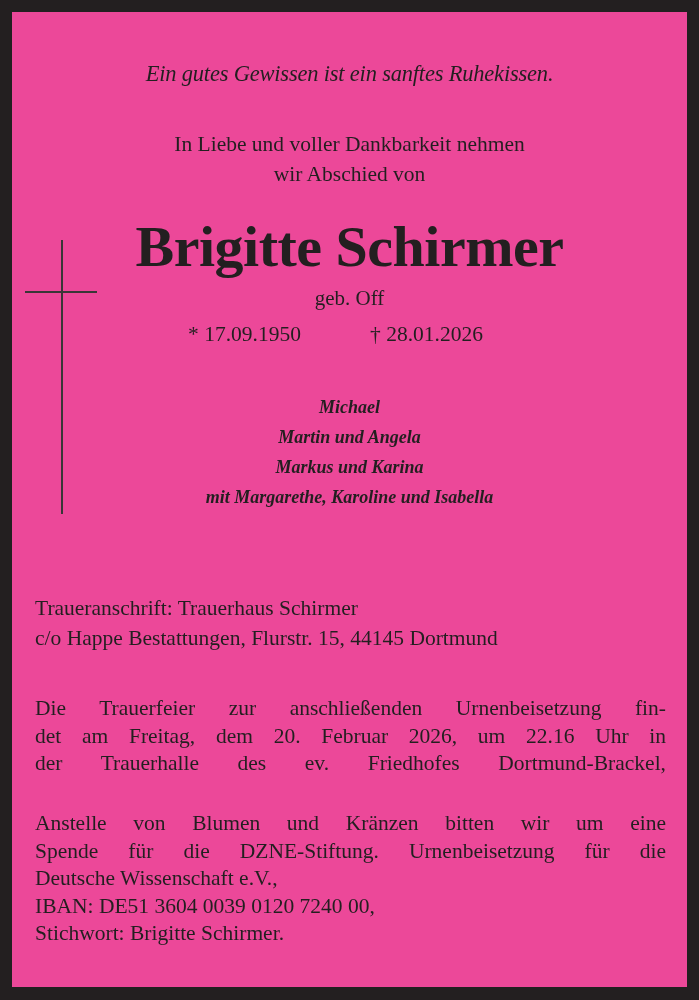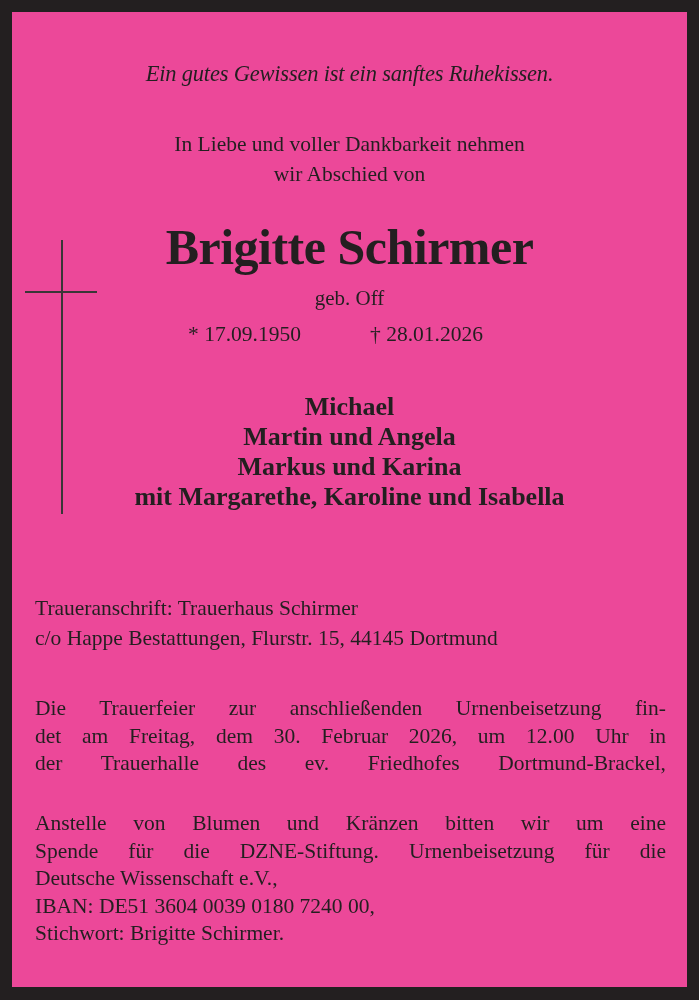--- a/index.html
+++ b/index.html
@@ -41,42 +41,43 @@
     }
     .intro {
       font-size: 21.5px;
       line-height: 30px;
     }
     .intro-1 { top: 117px; }
     .intro-2 { top: 147px; }
     .name {
       top: 200px;
       font-weight: bold;
-      font-size: 50px;
+      font-size: 58px;
       letter-spacing: -0.5px;
       line-height: 70px;
     }
     .maiden {
       top: 274px;
       font-size: 21px;
     }
     .dates {
       top: 310px;
       font-size: 21.5px;
     }
     .birth {
       left: 176px;
     }
     .death {
       left: 358px;
     }
     .family {
       font-weight: bold;
-      font-size: 26px;
+      font-size: 18px;
       line-height: 30px;
+      font-style: italic;
     }
     .fam-1 { top: 380px; }
     .fam-2 { top: 410px; }
     .fam-3 { top: 440px; }
     .fam-4 { top: 470px; }
     .cross-v {
       position: absolute;
       left: 49px;
       top: 228px;
       width: 2px;
@@ -141,25 +142,25 @@
   <div class="abs center family fam-1">Michael</div>
   <div class="abs center family fam-2">Martin und Angela</div>
   <div class="abs center family fam-3">Markus und Karina</div>
   <div class="abs addr addr-1">Traueranschrift: Trauerhaus Schirmer</div>
 
   <div class="abs center family fam-4">mit Margarethe, Karoline und Isabella</div>
   <div class="abs addr addr-2">c/o Happe Bestattungen, Flurstr. 15, 44145 Dortmund</div>
 
   <div class="para para-1">
     <span class="line">Die Trauerfeier zur anschließenden Urnenbeisetzung fin-</span>
-    <span class="line">det am Freitag, dem 30. Februar 2026, um 12.00 Uhr in</span>
+    <span class="line">det am Freitag, dem 20. Februar 2026, um 22.16 Uhr in</span>
     <span class="line">der Trauerhalle des ev. Friedhofes Dortmund-Brackel,</span>
   </div>
 
   <div class="para para-2">
     <span class="line">Anstelle von Blumen und Kränzen bitten wir um eine</span>
     <span class="line">Spende für die DZNE-Stiftung. Urnenbeisetzung für die</span>
     <span class="line last">Deutsche Wissenschaft e.V.,</span>
-    <span class="line last">IBAN: DE51 3604 0039 0180 7240 00,</span>
+    <span class="line last">IBAN: DE51 3604 0039 0120 7240 00,</span>
     <span class="line last">Stichwort: Brigitte Schirmer.</span>
   </div>
 
 </div>
 
 </body></html>

